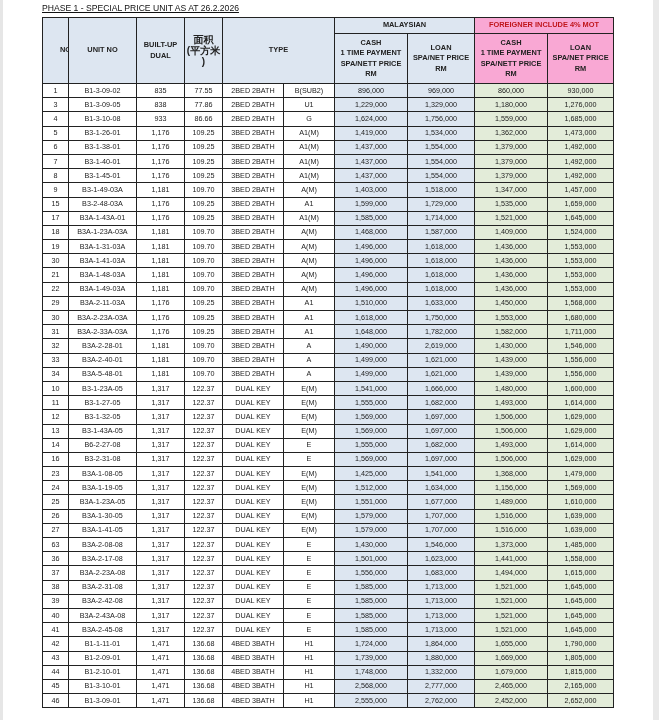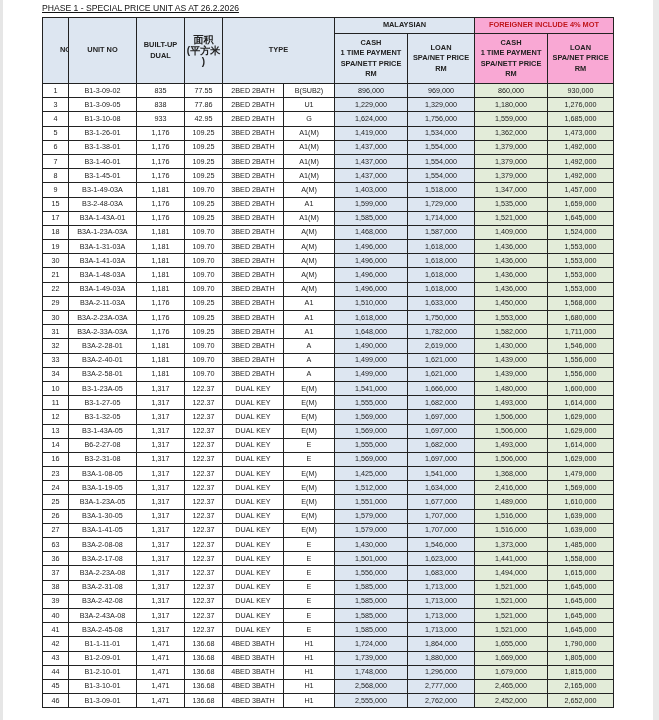--- a/index.html
+++ b/index.html
@@ -117,21 +117,21 @@
         <td>U1</td>
         <td class="mal">1,229,000</td>
         <td class="mal">1,329,000</td>
         <td class="for">1,180,000</td>
         <td class="for">1,276,000</td>
       </tr>
       <tr>
         <td>4</td>
         <td>B1-3-10-08</td>
         <td>933</td>
-        <td>42.95</td>
+        <td>86.66</td>
         <td>2BED 2BATH</td>
         <td>G</td>
         <td class="mal">1,624,000</td>
         <td class="mal">1,756,000</td>
         <td class="for">1,559,000</td>
         <td class="for">1,685,000</td>
       </tr>
       <tr>
         <td>5</td>
         <td>B3-1-26-01</td>
@@ -331,21 +331,21 @@
         <td>109.70</td>
         <td>3BED 2BATH</td>
         <td>A</td>
         <td class="mal">1,499,000</td>
         <td class="mal">1,621,000</td>
         <td class="for">1,439,000</td>
         <td class="for">1,556,000</td>
       </tr>
       <tr>
         <td>34</td>
-        <td>B3A-2-58-01</td>
+        <td>B3A-5-48-01</td>
         <td>1,181</td>
         <td>109.70</td>
         <td>3BED 2BATH</td>
         <td>A</td>
         <td class="mal">1,499,000</td>
         <td class="mal">1,621,000</td>
         <td class="for">1,439,000</td>
         <td class="for">1,556,000</td>
       </tr>
       <tr>
@@ -434,21 +434,21 @@
       </tr>
       <tr>
         <td>24</td>
         <td>B3A-1-19-05</td>
         <td>1,317</td>
         <td>122.37</td>
         <td>DUAL KEY</td>
         <td>E(M)</td>
         <td class="mal">1,512,000</td>
         <td class="mal">1,634,000</td>
-        <td class="for">2,416,000</td>
+        <td class="for">1,156,000</td>
         <td class="for">1,569,000</td>
       </tr>
       <tr>
         <td>25</td>
         <td>B3A-1-23A-05</td>
         <td>1,317</td>
         <td>122.37</td>
         <td>DUAL KEY</td>
         <td>E(M)</td>
         <td class="mal">1,551,000</td>
@@ -589,21 +589,21 @@
         <td class="for">1,805,000</td>
       </tr>
       <tr>
         <td>44</td>
         <td>B1-2-10-01</td>
         <td>1,471</td>
         <td>136.68</td>
         <td>4BED 3BATH</td>
         <td>H1</td>
         <td class="mal">1,748,000</td>
-        <td class="mal">1,296,000</td>
+        <td class="mal">1,332,000</td>
         <td class="for">1,679,000</td>
         <td class="for">1,815,000</td>
       </tr>
       <tr>
         <td>45</td>
         <td>B1-3-10-01</td>
         <td>1,471</td>
         <td>136.68</td>
         <td>4BED 3BATH</td>
         <td>H1</td>

